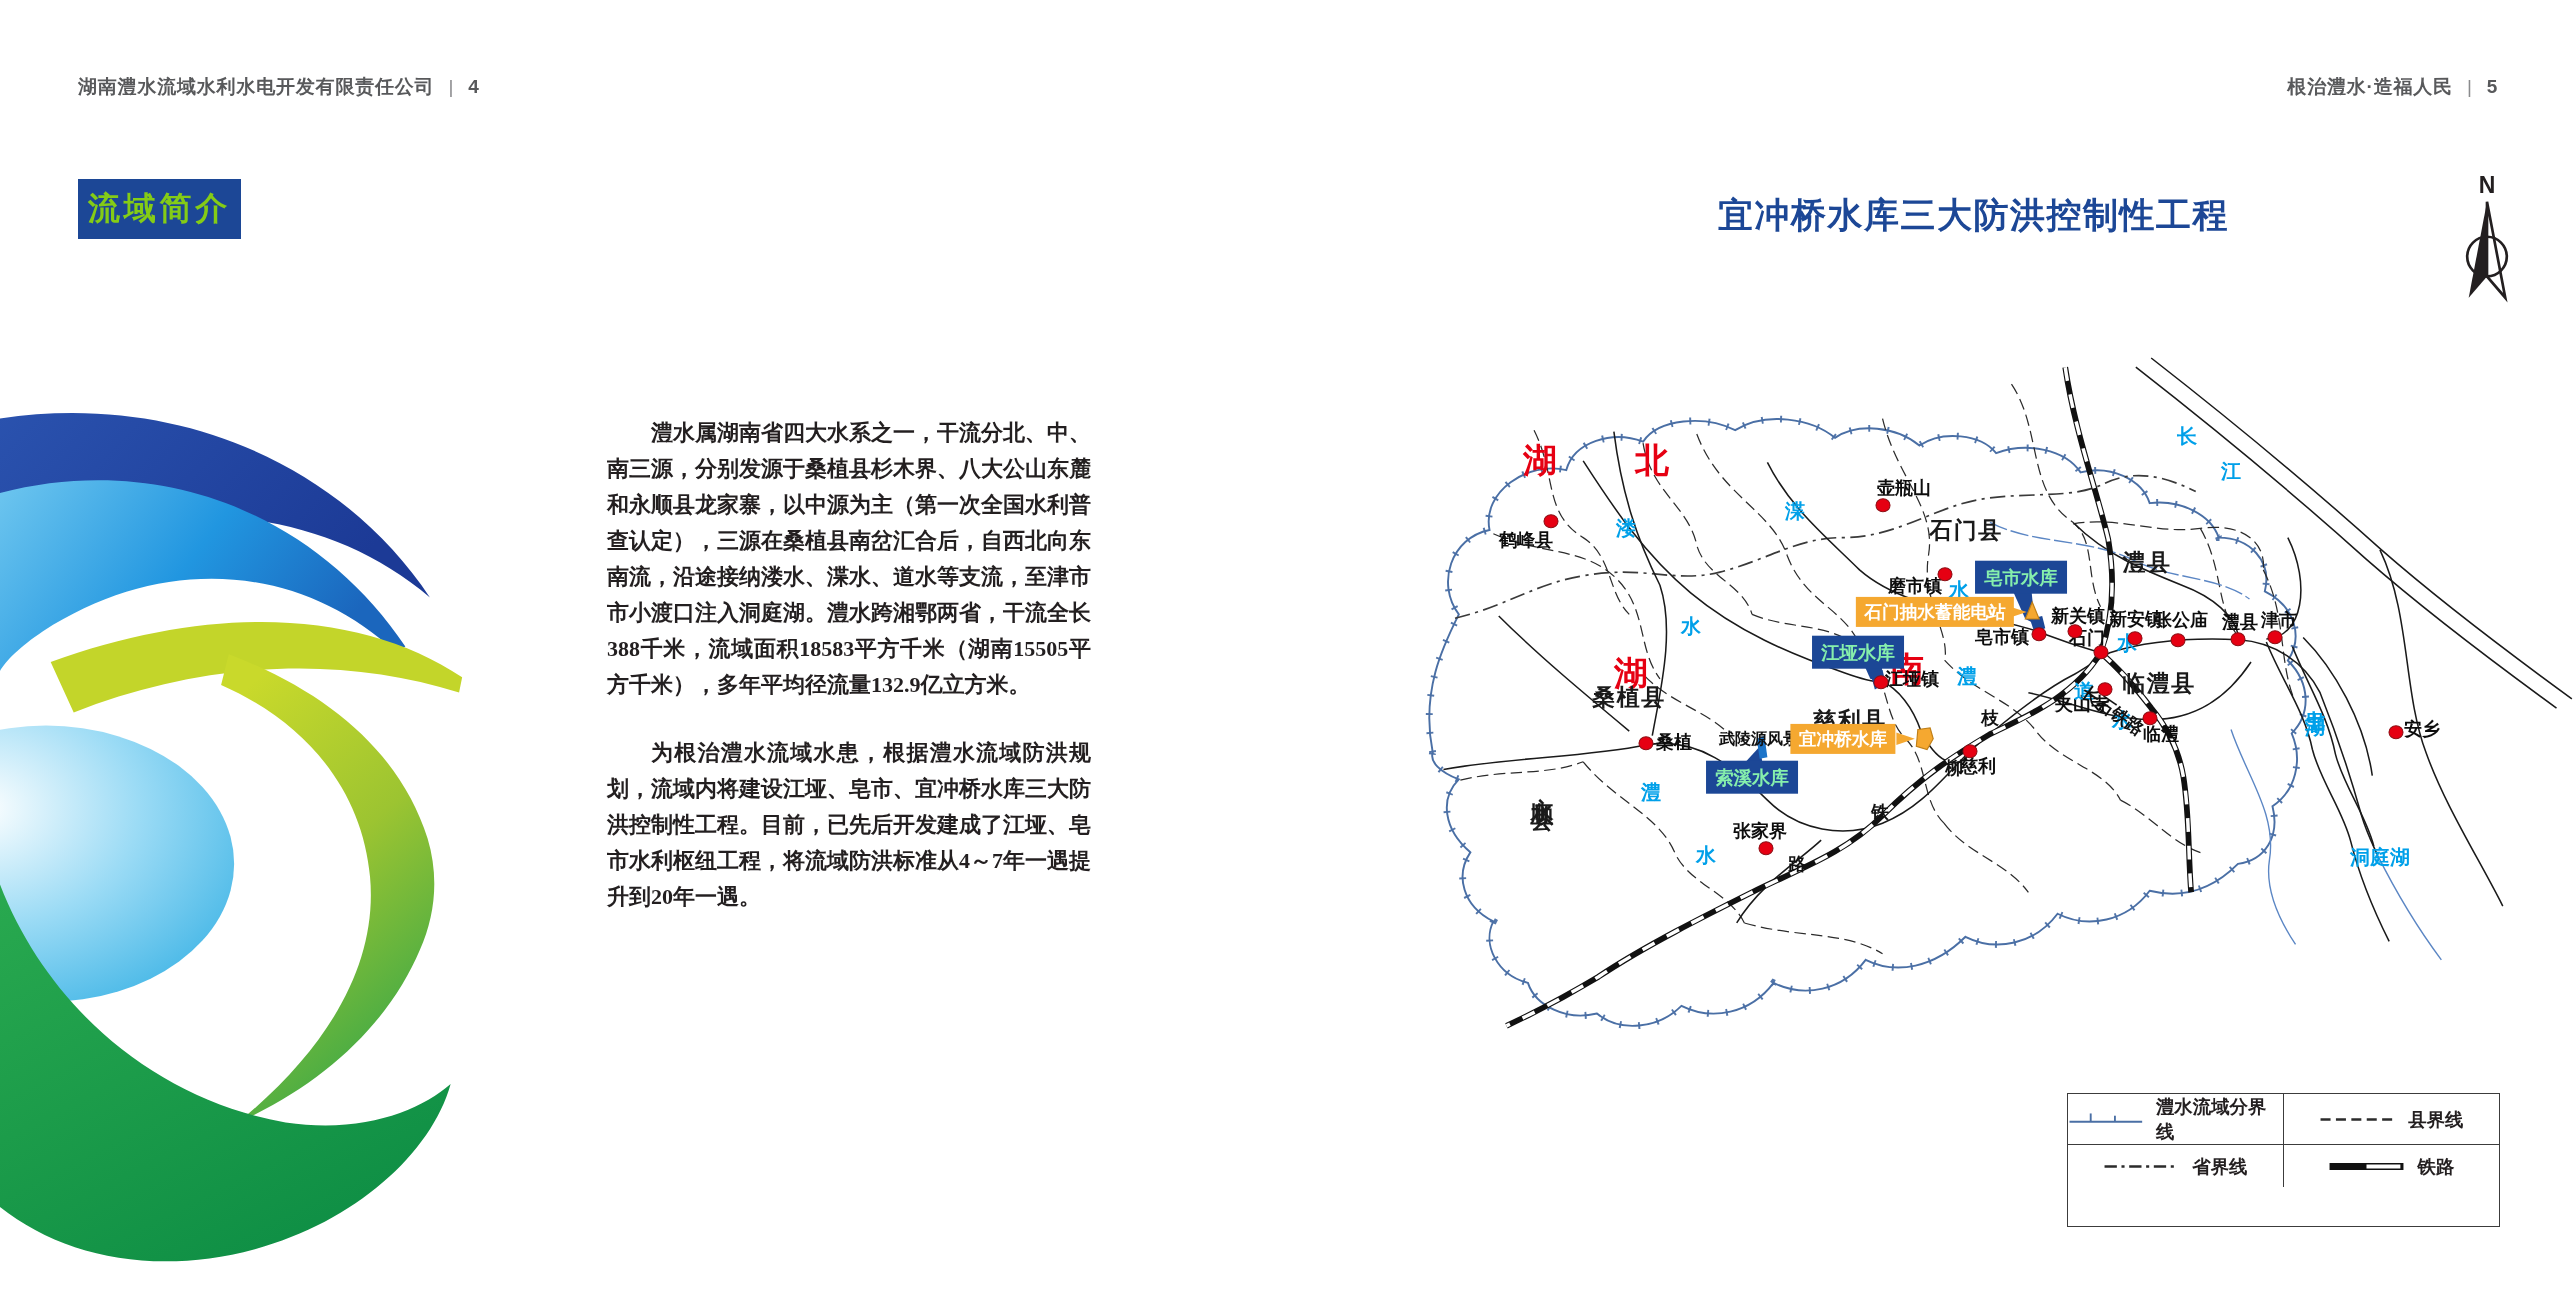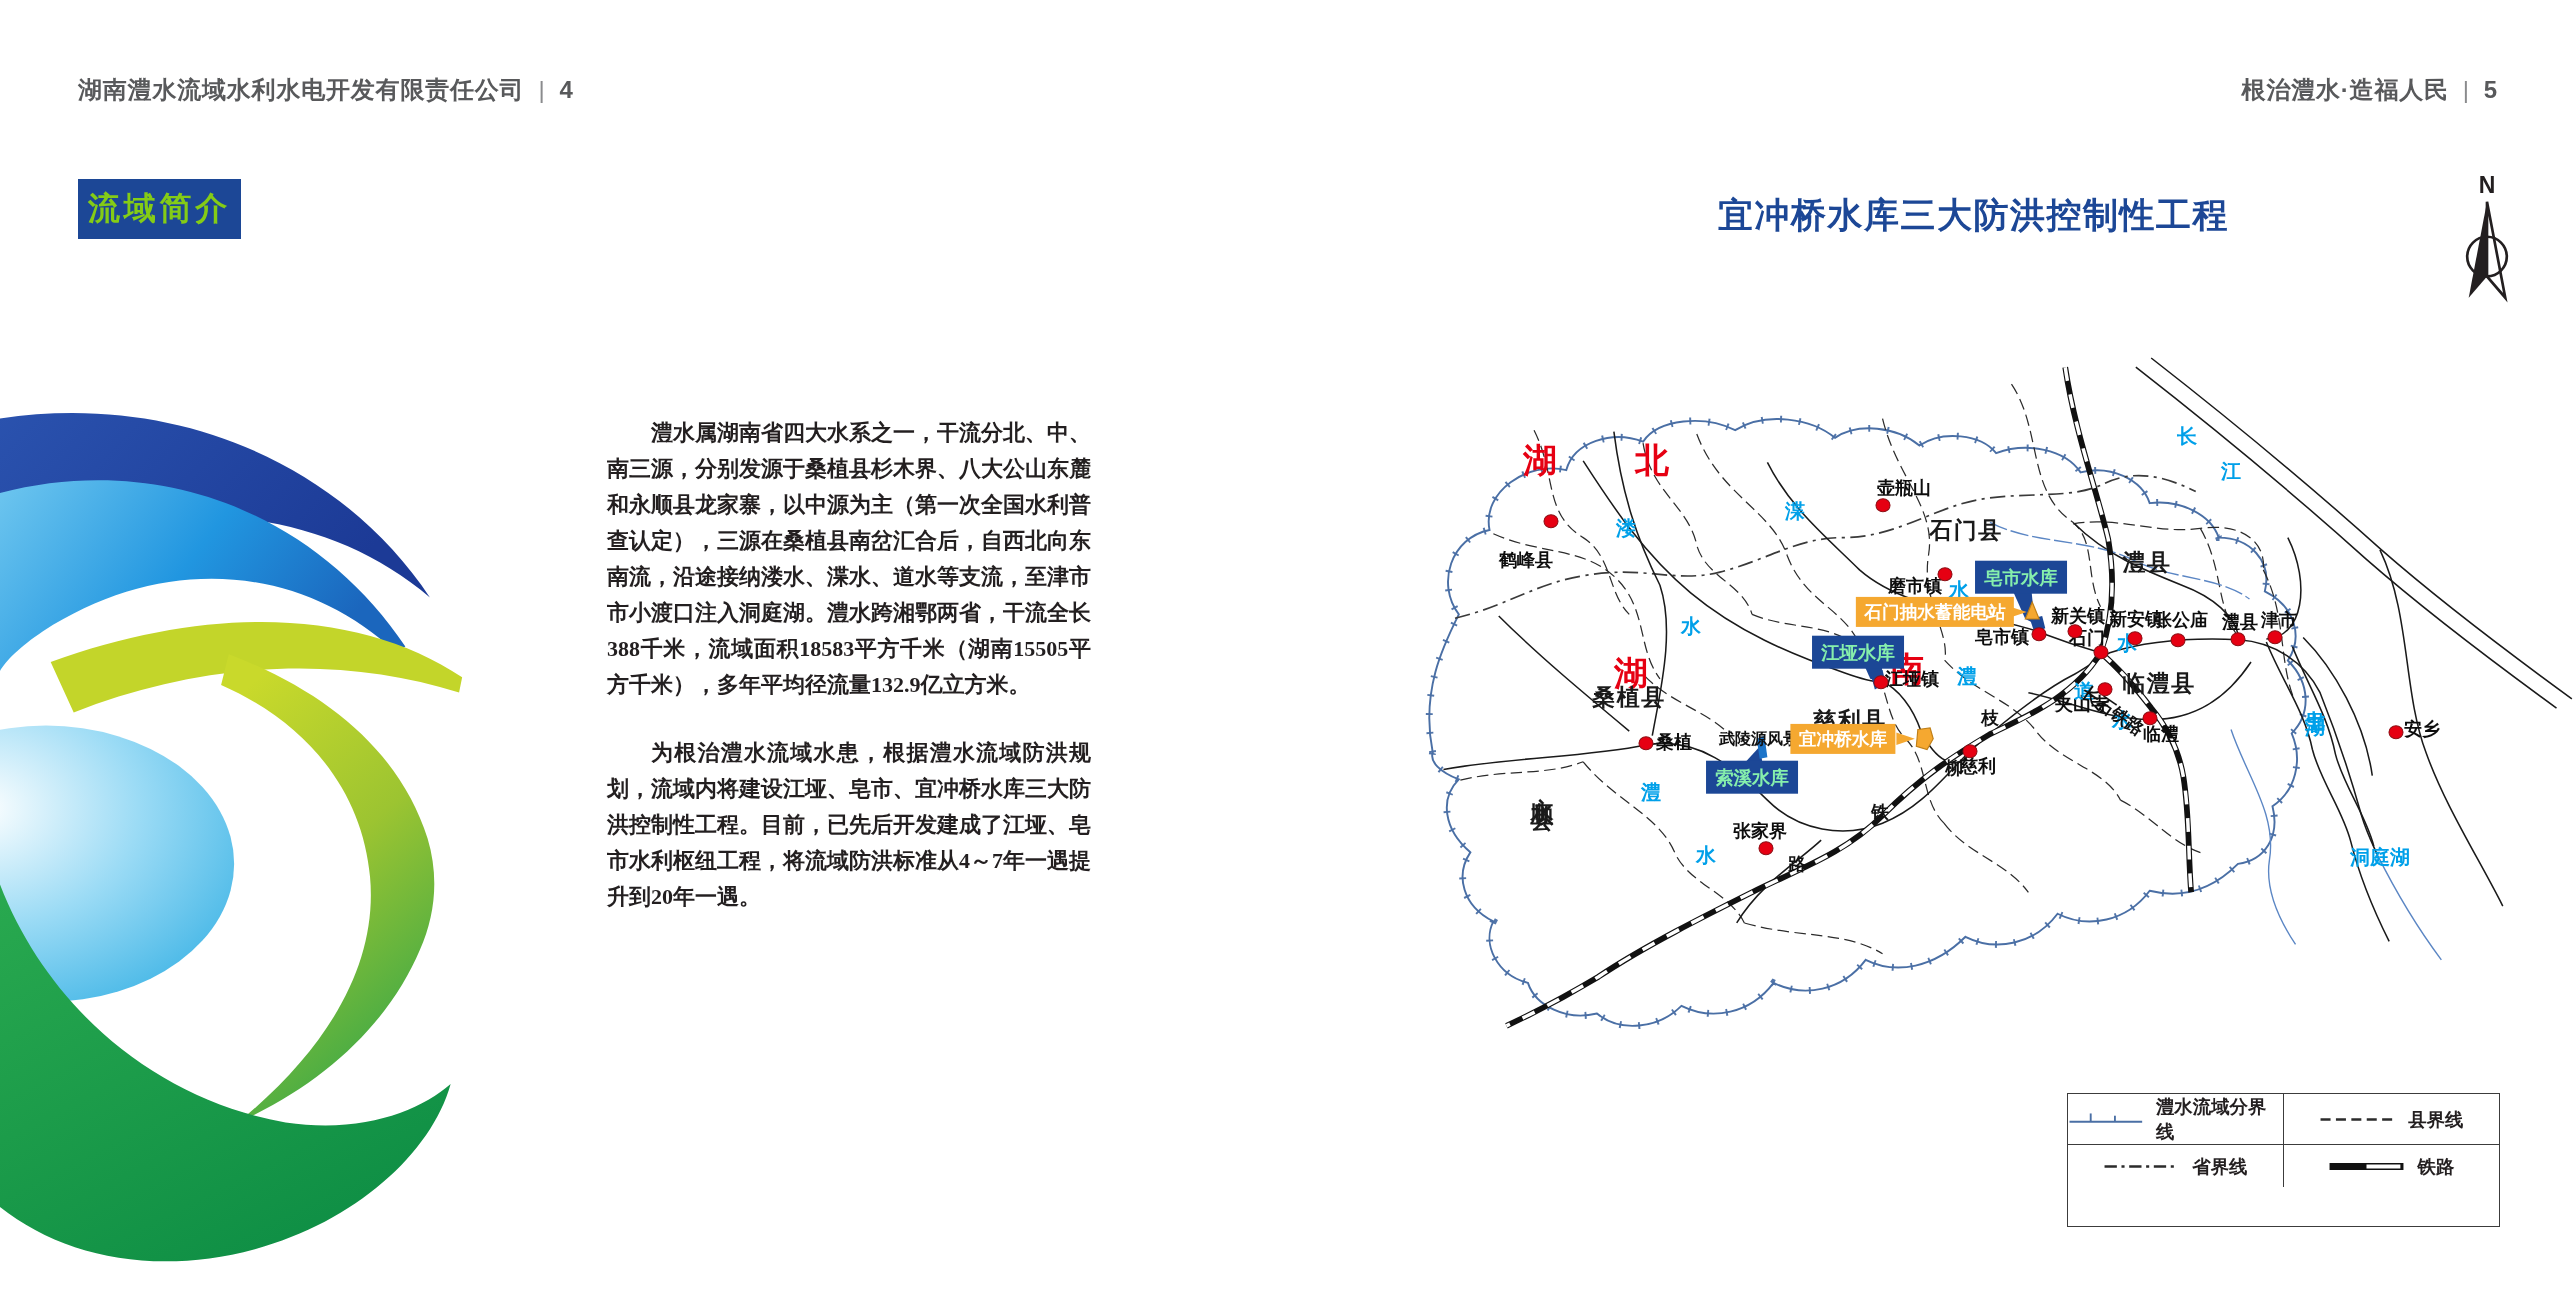--- a/index.html
+++ b/index.html
@@ -1,20 +1,20 @@
 <!DOCTYPE html>
 <html style="font-size:12.3px"><head>
 <meta charset="utf-8">
 <style>
   html,body{margin:0;padding:0;background:#888;}
   #stage{position:relative;width:2576px;height:1306px;background:#ffffff;overflow:hidden;
          font-family:"Liberation Sans",sans-serif;}
   .abs{position:absolute;}
   
-  .hdr{position:absolute;top:74px;font-size:24px;font-weight:bold;color:#58595b;letter-spacing:0.8px;white-space:nowrap;}
+  .hdr{position:absolute;top:74px;font-size:19px;font-weight:bold;color:#58595b;letter-spacing:0.8px;white-space:nowrap;}
   .hdr-left{left:78px;}
   .hdr-right{right:78px;text-align:right;}
   .hdr-sep{display:inline-block;margin:0 14px;color:#8a8b8d;font-weight:normal;}
   
   .section-title{position:absolute;left:78px;top:179px;width:163px;height:60px;background:#1c4796;
       color:#84cc16;font-size:32px;font-weight:bold;display:flex;align-items:center;justify-content:center;
       letter-spacing:3.8px;}
   
   .body-text{position:absolute;left:607px;top:415px;width:484px;font-family:Liberation Serif, serif;
       font-size:22px;line-height:36px;font-weight:700;color:#231f20;text-align:justify;}
@@ -203,21 +203,21 @@
       <div class="lbl province" style="left: 1652px; top: 461px;">北</div>
       <div class="lbl province" style="left: 1631px; top: 674px;">湖</div>
       <div class="lbl province" style="left: 1907px; top: 670px;">南</div>
       <div class="lbl county" style="left: 1966px; top: 530px;">石门县</div>
       <div class="lbl county" style="left: 2147px; top: 562px;">澧县</div>
       <div class="lbl county" style="left: 1629px; top: 697px;">桑植县</div>
       <div class="lbl county" style="left: 1850px; top: 720px;">慈利县</div>
       <div class="lbl county" style="left: 2159px; top: 683px;">临澧县</div>
       <div class="lbl county vertical" style="left: 1543px; top: 788px;">永顺县</div>
       <div class="city-dot" style="left: 1551px; top: 521px;"></div>
-      <div class="lbl city-label" style="left: 1526px; top: 540px; margin-top: 20px;">鹤峰县</div>
+      <div class="lbl city-label" style="left: 1526px; top: 540px;">鹤峰县</div>
       <div class="city-dot" style="left: 1883px; top: 505px;"></div>
       <div class="lbl city-label" style="left: 1904px; top: 488px;">壶瓶山</div>
       <div class="city-dot" style="left: 1945px; top: 574px;"></div>
       <div class="lbl city-label" style="left: 1915px; top: 586px; text-align: right;">磨市镇</div>
       <div class="city-dot" style="left: 2039px; top: 634px;"></div>
       <div class="lbl city-label" style="left: 2002px; top: 637px;">皂市镇</div>
       <div class="city-dot" style="left: 2075px; top: 631px;"></div>
       <div class="lbl city-label" style="left: 2078px; top: 616px;">新关镇</div>
       <div class="city-dot" style="left: 2101px; top: 652px;"></div>
       <div class="lbl city-label" style="left: 2087px; top: 638px;">石门</div>

